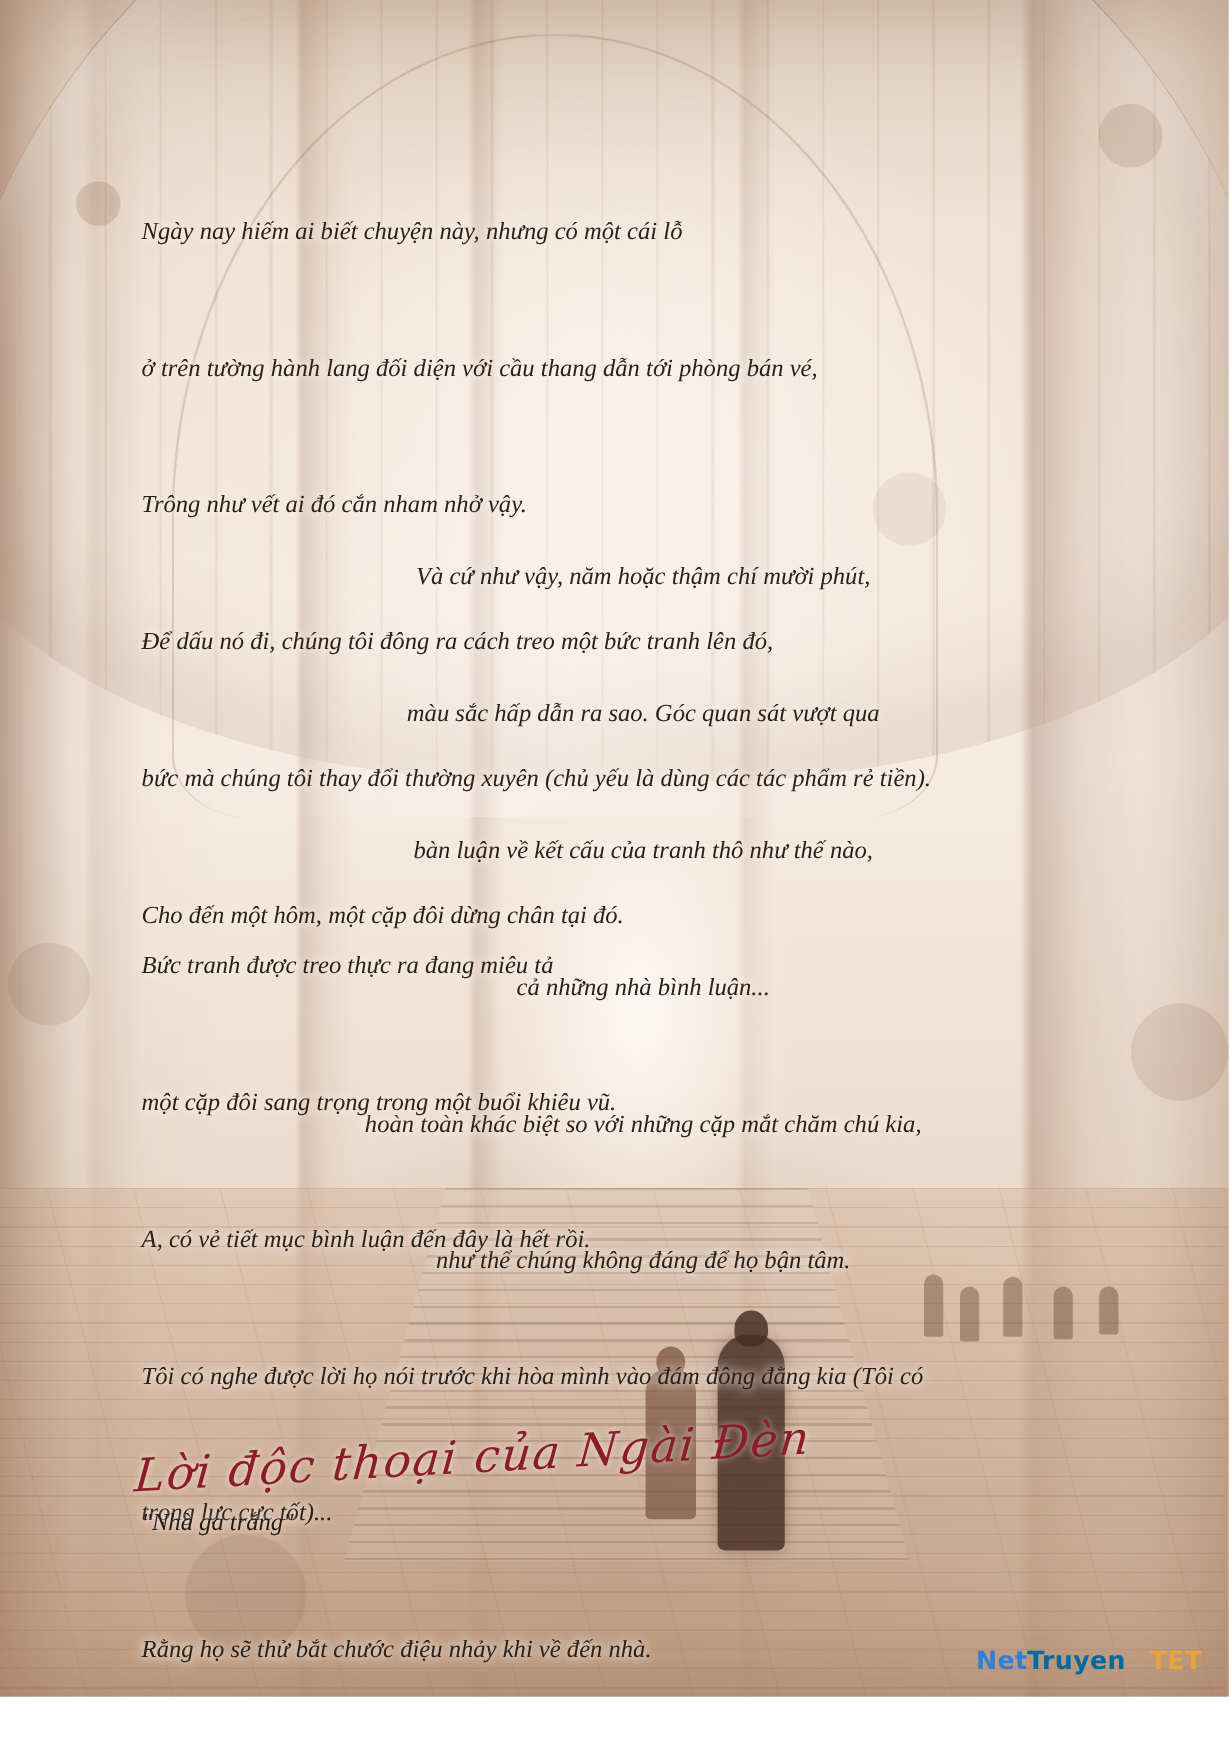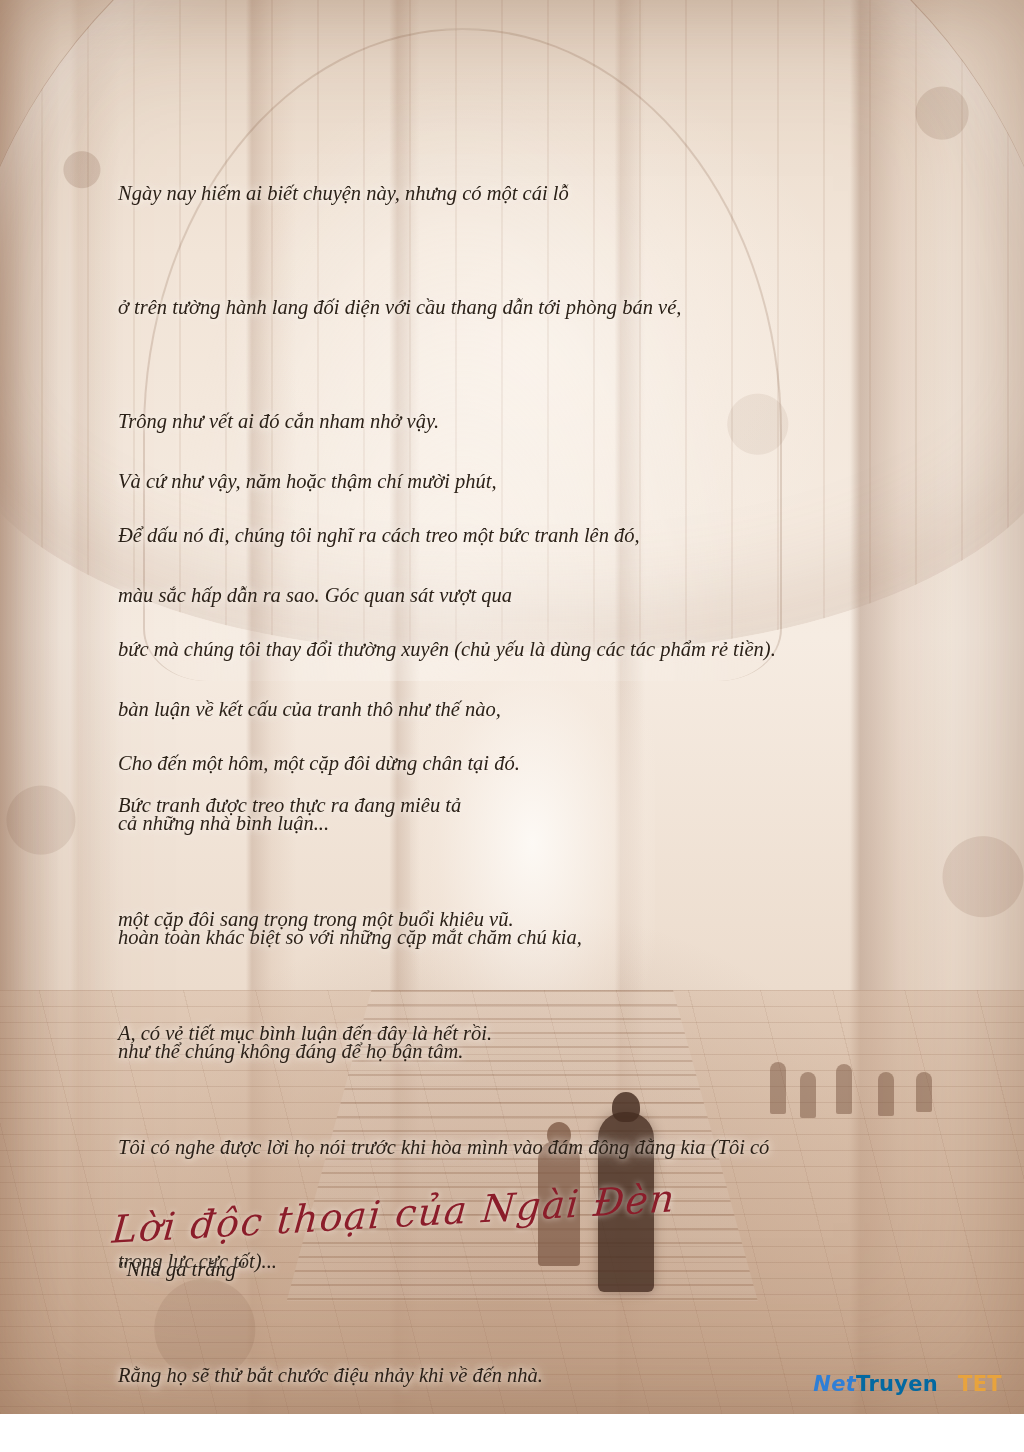--- a/index.html
+++ b/index.html
@@ -172,21 +172,21 @@
     right: 70px;
     color: #2b2118;
     font-size: 20.5px;
     line-height: 38px;
     font-style: italic;
     text-shadow: 0 0 7px rgba(255,248,240,0.95), 0 0 14px rgba(255,248,240,0.8);
     white-space: pre-wrap;
   }
   .para .ln { display: block; }
   #block-1 { top: 98px; }
-  #block-2 { top: 386px; }
+  #block-2 { top: 386px; text-align: center; }
   #block-3 { top: 710px; }
 
   .signature {
     position: absolute;
     left: 112px;
     top: 1192px;
     font-family: "DejaVu Serif", serif;
     font-style: italic;
     font-size: 38px;
     color: #8b1d2a;
@@ -210,21 +210,21 @@
   
   .watermark {
     position: absolute;
     right: 22px;
     bottom: 18px;
     font-family: "DejaVu Sans", sans-serif;
     font-weight: bold;
     font-size: 21px;
     letter-spacing: 0.3px;
   }
-  .wm-net { color: #2f7fd6; font-style: italic; }
+  .wm-net { color: #2f7fd6; }
   .wm-truyen { color: #0369a1; }
   .wm-tet { color: #e8a33d; margin-left: 20px; }
 </style>
 </head>
 <body>
 
 <div class="page">
 
   <div class="bg">
     <div class="bg-cols"></div>
@@ -245,21 +245,21 @@
     <div class="bg-grain"></div>
     <div class="vignette"></div>
   </div>
 
   <div class="text-layer">
 
     <div class="para" id="block-1">
       <span class="ln">Ngày nay hiếm ai biết chuyện này, nhưng có một cái lỗ</span>
       <span class="ln">ở trên tường hành lang đối diện với cầu thang dẫn tới phòng bán vé,</span>
       <span class="ln">Trông như vết ai đó cắn nham nhở vậy.</span>
-      <span class="ln">Để dấu nó đi, chúng tôi nghĩ ra cách treo một bức tranh lên đó,</span>
+      <span class="ln">Để dấu nó đi, chúng tôi đông ra cách treo một bức tranh lên đó,</span>
       <span class="ln">bức mà chúng tôi thay đổi thường xuyên (chủ yếu là dùng các tác phẩm rẻ tiền).</span>
       <span class="ln">Cho đến một hôm, một cặp đôi dừng chân tại đó.</span>
     </div>
 
     <div class="para" id="block-2">
       <span class="ln">Và cứ như vậy, năm hoặc thậm chí mười phút,</span>
       <span class="ln">màu sắc hấp dẫn ra sao. Góc quan sát vượt qua</span>
       <span class="ln">bàn luận về kết cấu của tranh thô như thế nào,</span>
       <span class="ln">cả những nhà bình luận...</span>
       <span class="ln">hoàn toàn khác biệt so với những cặp mắt chăm chú kia,</span>

